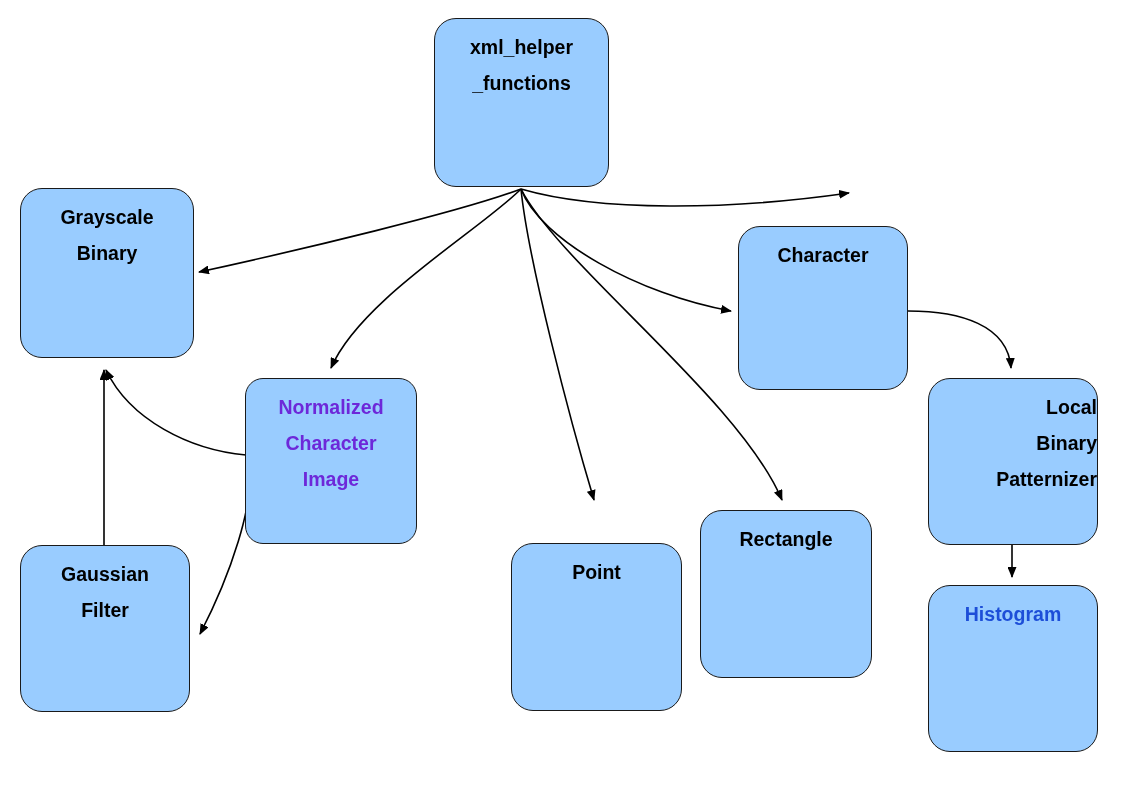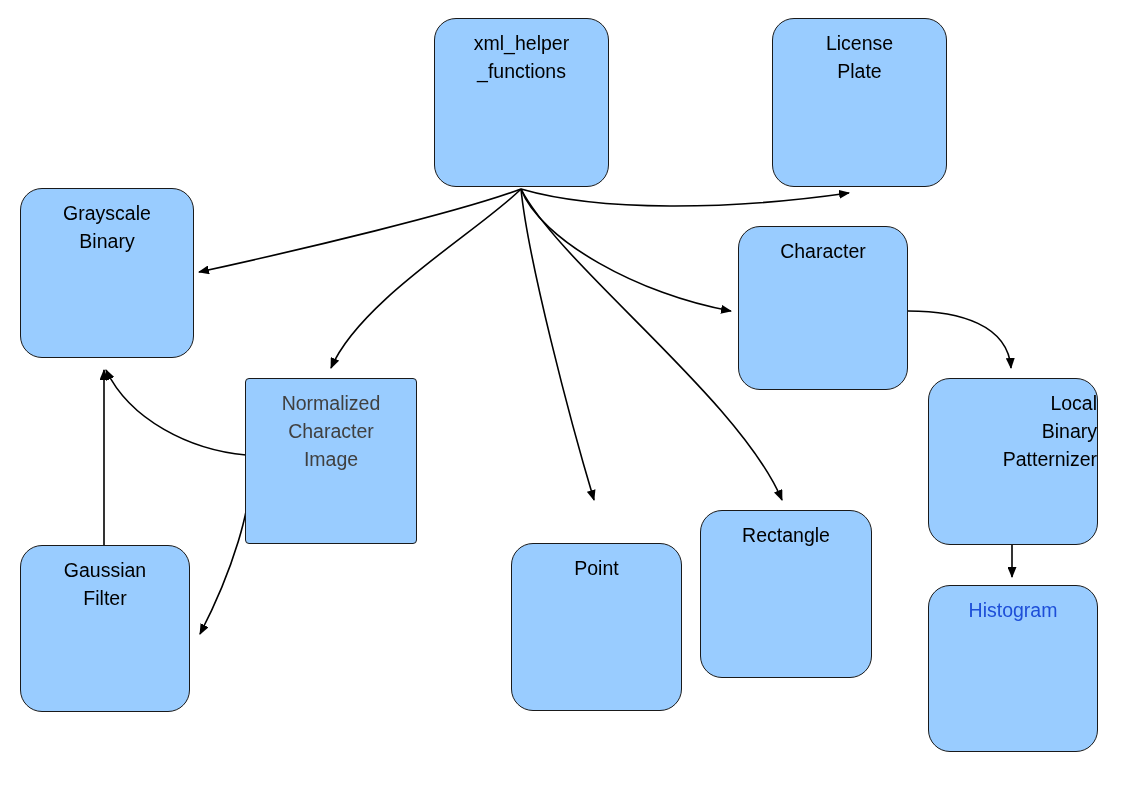--- a/index.html
+++ b/index.html
@@ -29,24 +29,25 @@
   .node {
     position: absolute;
     box-sizing: border-box;
     background: #99ccff;
     border: 1.4px solid #1a1a1a;
     border-radius: 22px;
     text-align: center;
     color: #000000;
     font-family: "Liberation Sans", sans-serif;
     font-size: 19.5px;
-    line-height: 28px;
+    line-height: 36px;
     padding-top: 10px;
     white-space: pre-line;
     overflow: hidden;
+    font-weight: bold;
   }
 </style>
 </head>
 <body>
 
 <div id="canvas">
 
   <svg id="edge-layer" viewBox="0 0 1123 794" xmlns="http://www.w3.org/2000/svg">
     <defs>
       <marker id="arrowhead" markerWidth="11" markerHeight="9" refX="10" refY="4.5" orient="auto" markerUnits="userSpaceOnUse">
@@ -63,26 +64,24 @@
         <path d="M 908 311 C 960 311, 1008 325, 1011 368" fill="none" stroke="#000000" stroke-width="1.6" marker-end="url(#arrowhead)"></path>
         <path d="M 1012 545 L 1012 577" fill="none" stroke="#000000" stroke-width="1.6" marker-end="url(#arrowhead)"></path>
         <path d="M 246 455 C 190 450, 130 420, 106 370" fill="none" stroke="#000000" stroke-width="1.6" marker-end="url(#arrowhead)"></path>
         <path d="M 248 458 C 258 500, 228 580, 200 634" fill="none" stroke="#000000" stroke-width="1.6" marker-end="url(#arrowhead)"></path>
         <path d="M 104 545 L 104 370" fill="none" stroke="#000000" stroke-width="1.6" marker-end="url(#arrowhead)"></path>
       </g>
   </svg>
 
   <div class="node" style="left: 434px; top: 18px; width: 175px; height: 169px; background: rgb(153, 204, 255); border-color: rgb(26, 26, 26); border-radius: 22px; color: rgb(0, 0, 0);">xml_helper
 _functions</div>
-  <div class="node" style="left: 772px; top: 18px; width: 175px; height: 169px; background: rgb(153, 204, 255); border-color: rgb(26, 26, 26); border-radius: 22px; color: rgb(0, 0, 0);">License
-Plate</div>
   <div class="node" style="left: 20px; top: 188px; width: 174px; height: 170px; background: rgb(153, 204, 255); border-color: rgb(26, 26, 26); border-radius: 22px; color: rgb(0, 0, 0);">Grayscale
 Binary</div>
   <div class="node" style="left: 738px; top: 226px; width: 170px; height: 164px; background: rgb(153, 204, 255); border-color: rgb(26, 26, 26); border-radius: 22px; color: rgb(0, 0, 0);">Character</div>
-  <div class="node" style="left: 245px; top: 378px; width: 172px; height: 166px; background: rgb(153, 204, 255); border-color: rgb(26, 26, 26); border-radius: 4px; color: #404040;">Normalized
+  <div class="node" style="left: 245px; top: 378px; width: 172px; height: 166px; background: rgb(153, 204, 255); border-color: rgb(26, 26, 26); border-radius: 18px; color: #6d28d9;">Normalized
 Character
 Image</div>
   <div class="node" style="left: 928px; top: 378px; width: 170px; height: 167px; background: rgb(153, 204, 255); border-color: rgb(26, 26, 26); border-radius: 22px; color: rgb(0, 0, 0); text-align: right;">Local
 Binary
 Patternizer</div>
   <div class="node" style="left: 511px; top: 510px; width: 171px; height: 168px; background: rgb(153, 204, 255); border-color: rgb(26, 26, 26); border-radius: 22px; color: rgb(0, 0, 0); margin-top: 33px;">Point</div>
   <div class="node" style="left: 700px; top: 510px; width: 172px; height: 168px; background: rgb(153, 204, 255); border-color: rgb(26, 26, 26); border-radius: 22px; color: rgb(0, 0, 0);">Rectangle</div>
   <div class="node" style="left: 20px; top: 545px; width: 170px; height: 167px; background: rgb(153, 204, 255); border-color: rgb(26, 26, 26); border-radius: 22px; color: rgb(0, 0, 0);">Gaussian
 Filter</div>
   <div class="node" style="left: 928px; top: 585px; width: 170px; height: 167px; background: rgb(153, 204, 255); border-color: rgb(26, 26, 26); border-radius: 22px; color: #1d4ed8;">Histogram</div>

